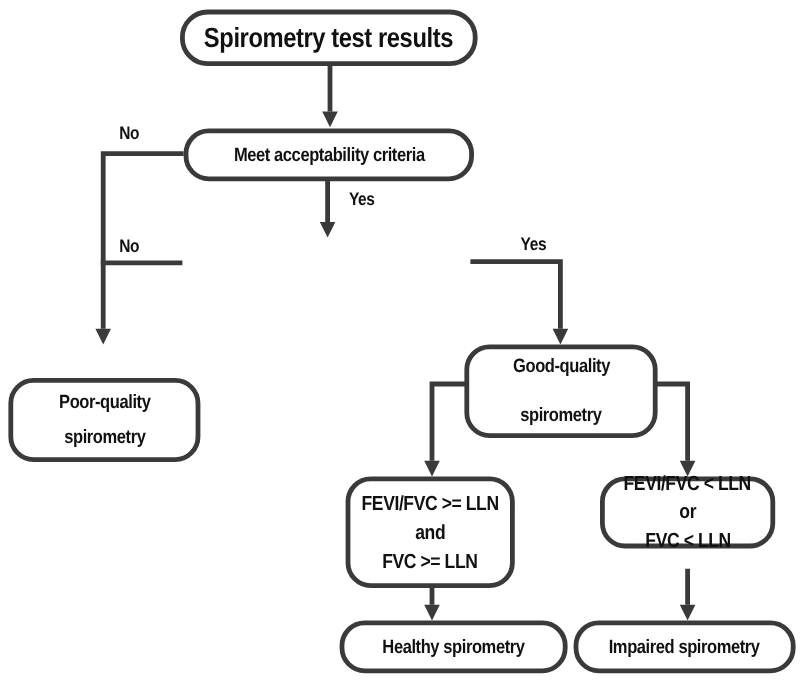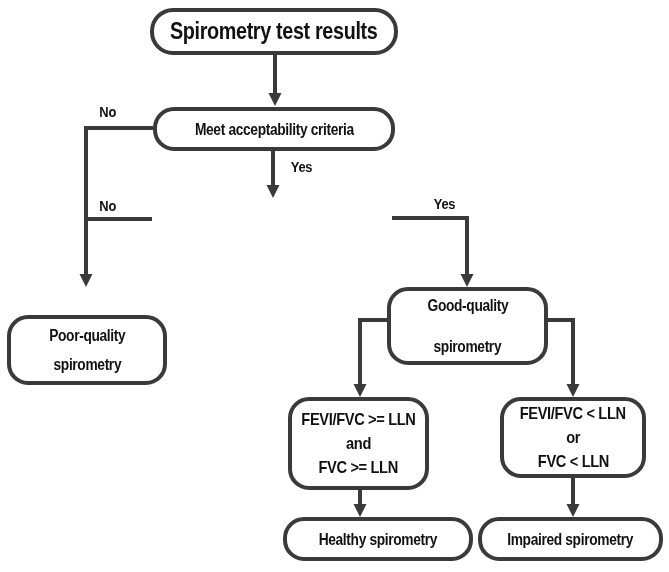--- a/index.html
+++ b/index.html
@@ -83,21 +83,21 @@
     <span>Good-quality</span>
     <span>spirometry</span>
   </div>
 
   <div class="node n-sm" style="left:288px;top:397px;width:141px;height:93px;">
     <span>FEVI/FVC &gt;= LLN</span>
     <span>and</span>
     <span>FVC &gt;= LLN</span>
   </div>
 
-  <div class="node n-sm" style="left:500px;top:397px;width:146px;height:81px;">
+  <div class="node n-sm" style="left:500px;top:397px;width:146px;height:60px;">
     <span>FEVI/FVC &lt; LLN</span>
     <span>or</span>
     <span>FVC &lt; LLN</span>
   </div>
 
   <div class="node n-md" style="left:283px;top:517px;width:190px;height:44px;">
     <span>Healthy spirometry</span>
   </div>
 
   <div class="node n-md" style="left:478px;top:517px;width:185px;height:44px;">

